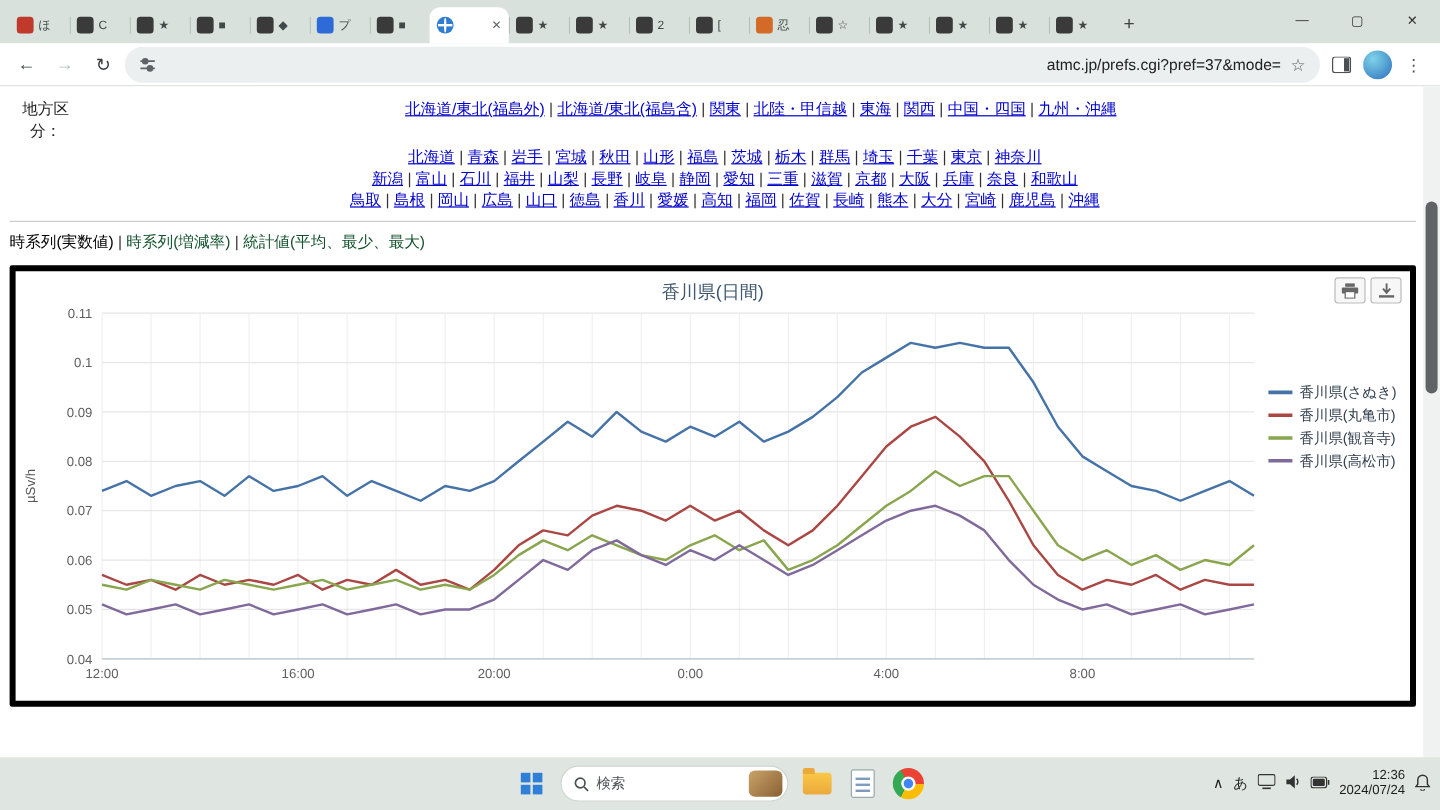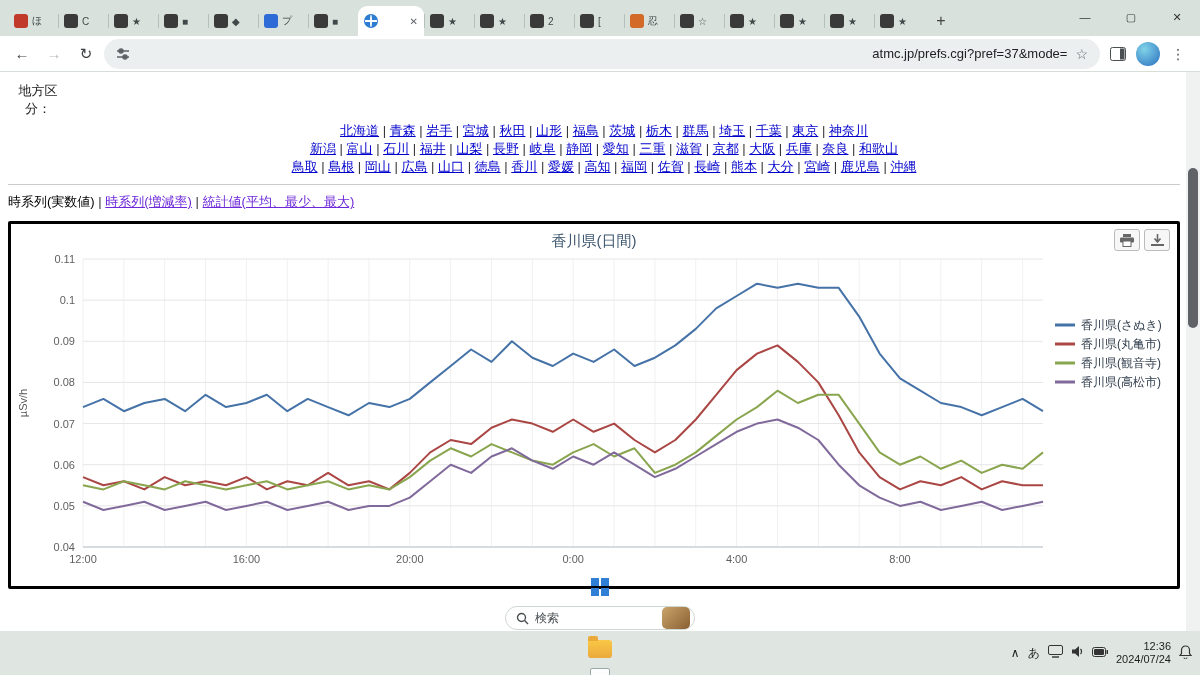--- a/index.html
+++ b/index.html
@@ -48,38 +48,38 @@
     padding:10px 0 0 8px; font-size:13px; color:#1c1c1c; }
   .info-row { display:flex; margin-bottom:4px;text-align:center; }
   .row-label { width:60px; flex:none; color:#222; line-height:18px; }
   .row-lines { flex:1; }
   .link-line { line-height:18px; }
   .link-line a { color:#0000cc; text-decoration:underline; cursor:pointer; }
   .sep { color:#333; }
   .new-badge { color:#e00000; font-size:12px; margin-left:4px; }
   hr.page-rule { border:none; border-top:1px solid #c9ccc9; margin:8px 20px 8px 0; }
   .view-tabs { margin:4px 0 10px 0; line-height:18px; }
-  .view-tabs a { color:#6d28d9; text-decoration:underline; cursor:pointer; }
+  .view-tabs a { color:#14532d; cursor:pointer; }
   .view-tabs .current { color:#000; }
 
   .chart-panel { position:relative; margin-right:20px; height:368px;
-    border:3px solid #000000; border-radius:2px; background:#fff; }
+    border:5px solid #000000; border-radius:2px; background:#fff; }
   .chart-title { text-align:center; padding-top:8px; font-size:15px; color:#3e576f; }
   .chart-btns { position:absolute; top:5px; right:7px; display:flex; gap:4px; }
   .chart-btn { width:26px; height:22px; border:1px solid #bbb; border-radius:3px;
     background:#f7f7f7; display:flex; align-items:center; justify-content:center; }
 
   .v-scrollbar { position:absolute; top:0; right:0; width:14px; height:559px;
     background:#f0f2f1; }
   .v-thumb { position:absolute; left:2px; width:10px; top:96px; height:160px;
     background:#5f6368; border-radius:5px; }
 
   
   .taskbar { height:44px; background:#dfe6e2; position:relative; display:flex;
-    align-items:center; justify-content:center; gap:10px;flex-direction:column; }
+    align-items:center; justify-content:center; gap:10px; }
   .start-icon { width:18px; height:18px; display:grid; grid-template-columns:8px 8px;
     grid-template-rows:8px 8px; gap:2px; }
   .start-icon span { background:#2f7fd6; }
   .search-pill { width:190px; height:30px; background:#fff; border-radius:15px;
     display:flex; align-items:center; gap:6px; padding:0 4px 0 10px; font-size:12px;
     color:#4a4f52; border:1px solid #cfd6d2; }
   .pill-img { margin-left:auto; width:28px; height:22px; border-radius:5px;
     background:linear-gradient(135deg,#c9a46a,#8a5f33); }
   .tb-icon { width:28px; height:28px; display:flex; align-items:center; justify-content:center; }
   .folder-icon { width:24px; height:18px; background:linear-gradient(#f9c846,#eba93c);
@@ -213,20 +213,21 @@
   </div>
   <div class="avatar"></div>
   <div class="tool-icon">⋮</div>
 </div>
 
 <div class="content">
   <div id="info-rows">
       <div class="info-row">
         <span class="row-label">地方区分：</span>
         <div class="row-lines">
+          <div class="link-line"><a>北海道/東北(福島外)</a><span class="sep"> | </span><a>北海道/東北(福島含)</a><span class="sep"> | </span><a>関東</a><span class="sep"> | </span><a>北陸・甲信越</a><span class="sep"> | </span><a>東海</a><span class="sep"> | </span><a>関西</a><span class="sep"> | </span><a>中国・四国</a><span class="sep"> | </span><a>九州・沖縄</a></div>
         </div>
       </div>
       <div class="info-row">
         <div class="row-lines">
           <div class="link-line"><a>北海道</a><span class="sep"> | </span><a>青森</a><span class="sep"> | </span><a>岩手</a><span class="sep"> | </span><a>宮城</a><span class="sep"> | </span><a>秋田</a><span class="sep"> | </span><a>山形</a><span class="sep"> | </span><a>福島</a><span class="sep"> | </span><a>茨城</a><span class="sep"> | </span><a>栃木</a><span class="sep"> | </span><a>群馬</a><span class="sep"> | </span><a>埼玉</a><span class="sep"> | </span><a>千葉</a><span class="sep"> | </span><a>東京</a><span class="sep"> | </span><a>神奈川</a></div>
           <div class="link-line"><a>新潟</a><span class="sep"> | </span><a>富山</a><span class="sep"> | </span><a>石川</a><span class="sep"> | </span><a>福井</a><span class="sep"> | </span><a>山梨</a><span class="sep"> | </span><a>長野</a><span class="sep"> | </span><a>岐阜</a><span class="sep"> | </span><a>静岡</a><span class="sep"> | </span><a>愛知</a><span class="sep"> | </span><a>三重</a><span class="sep"> | </span><a>滋賀</a><span class="sep"> | </span><a>京都</a><span class="sep"> | </span><a>大阪</a><span class="sep"> | </span><a>兵庫</a><span class="sep"> | </span><a>奈良</a><span class="sep"> | </span><a>和歌山</a></div>
           <div class="link-line"><a>鳥取</a><span class="sep"> | </span><a>島根</a><span class="sep"> | </span><a>岡山</a><span class="sep"> | </span><a>広島</a><span class="sep"> | </span><a>山口</a><span class="sep"> | </span><a>徳島</a><span class="sep"> | </span><a>香川</a><span class="sep"> | </span><a>愛媛</a><span class="sep"> | </span><a>高知</a><span class="sep"> | </span><a>福岡</a><span class="sep"> | </span><a>佐賀</a><span class="sep"> | </span><a>長崎</a><span class="sep"> | </span><a>熊本</a><span class="sep"> | </span><a>大分</a><span class="sep"> | </span><a>宮崎</a><span class="sep"> | </span><a>鹿児島</a><span class="sep"> | </span><a>沖縄</a></div>
         </div>
       </div>
     </div>

